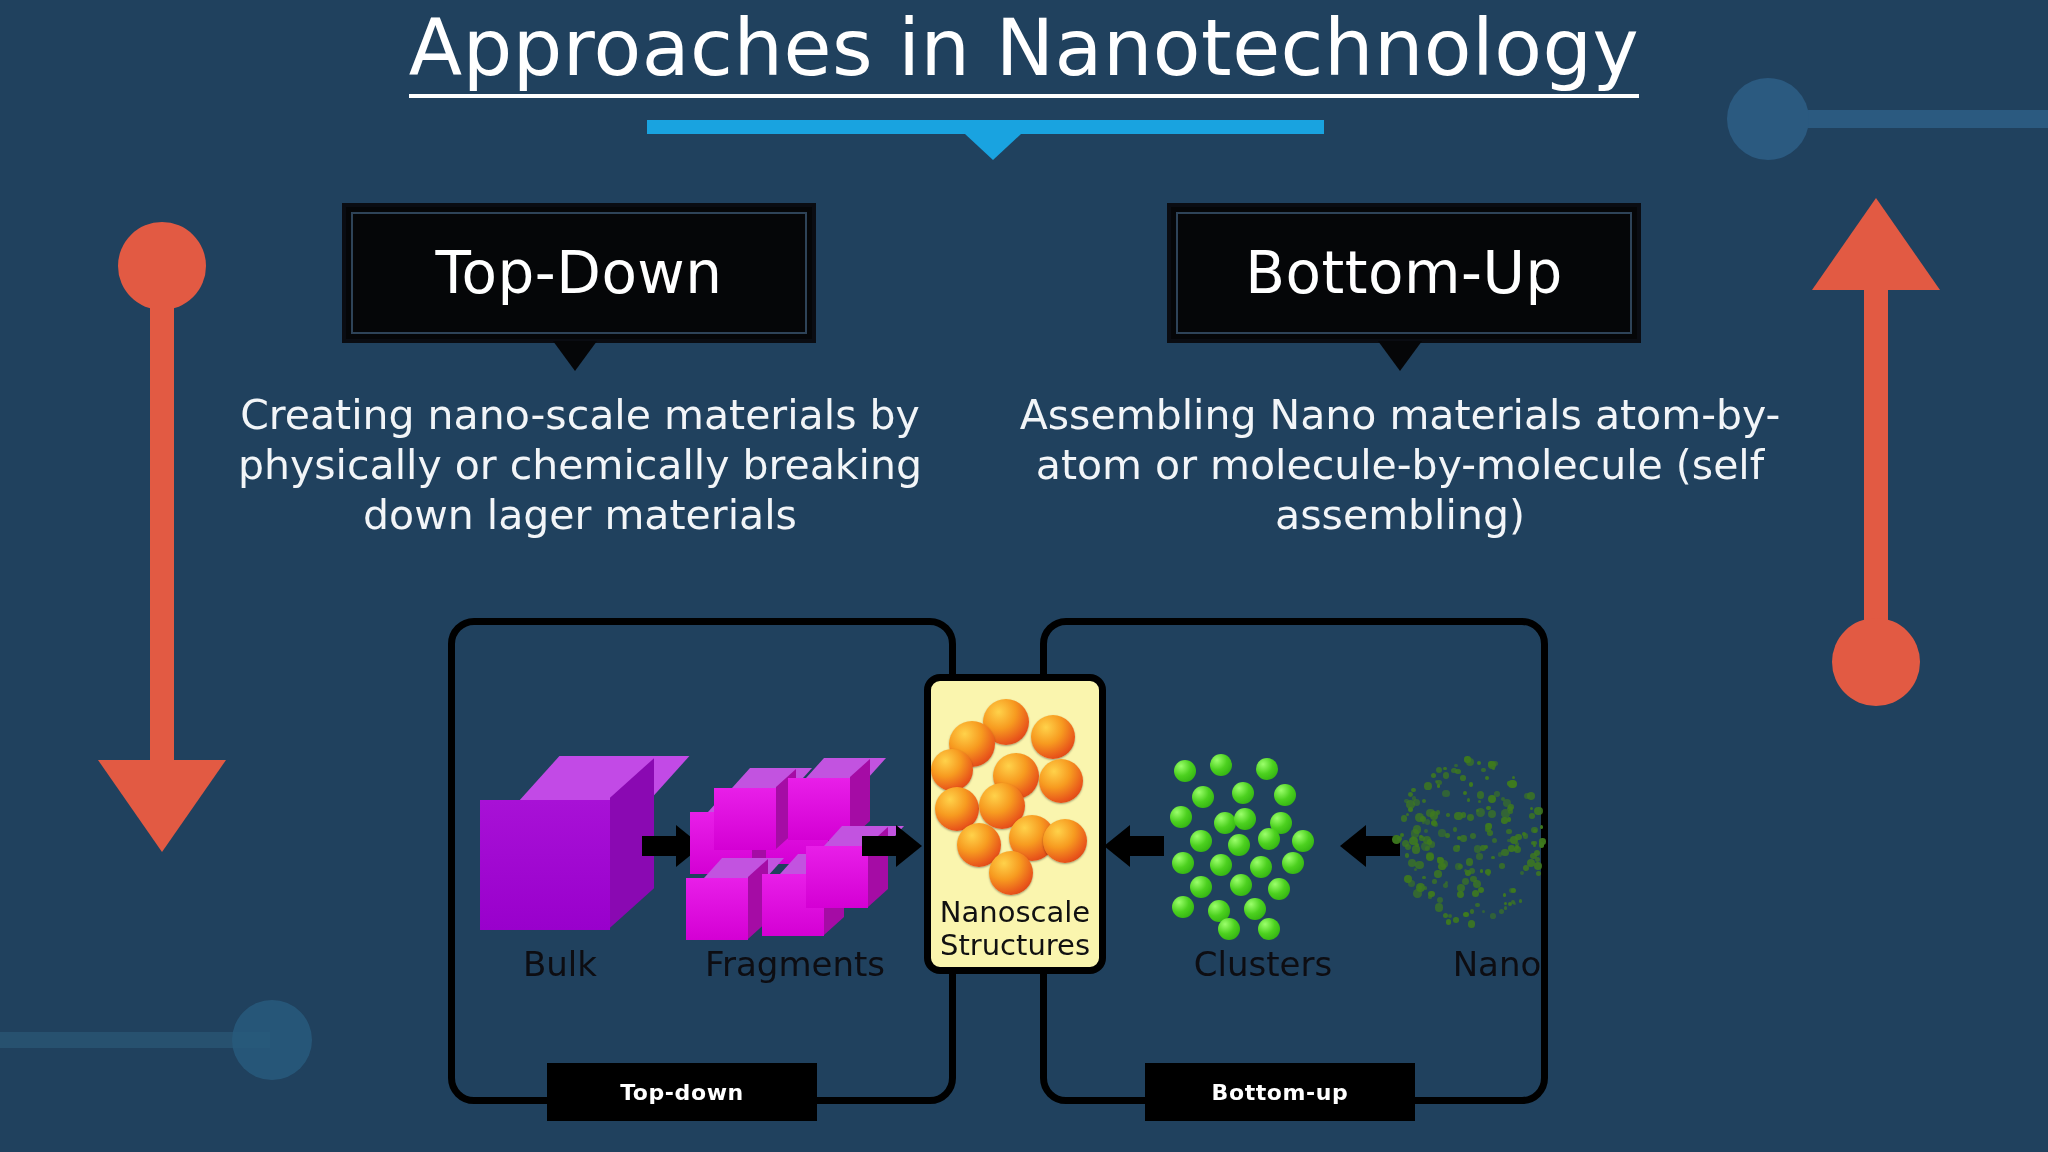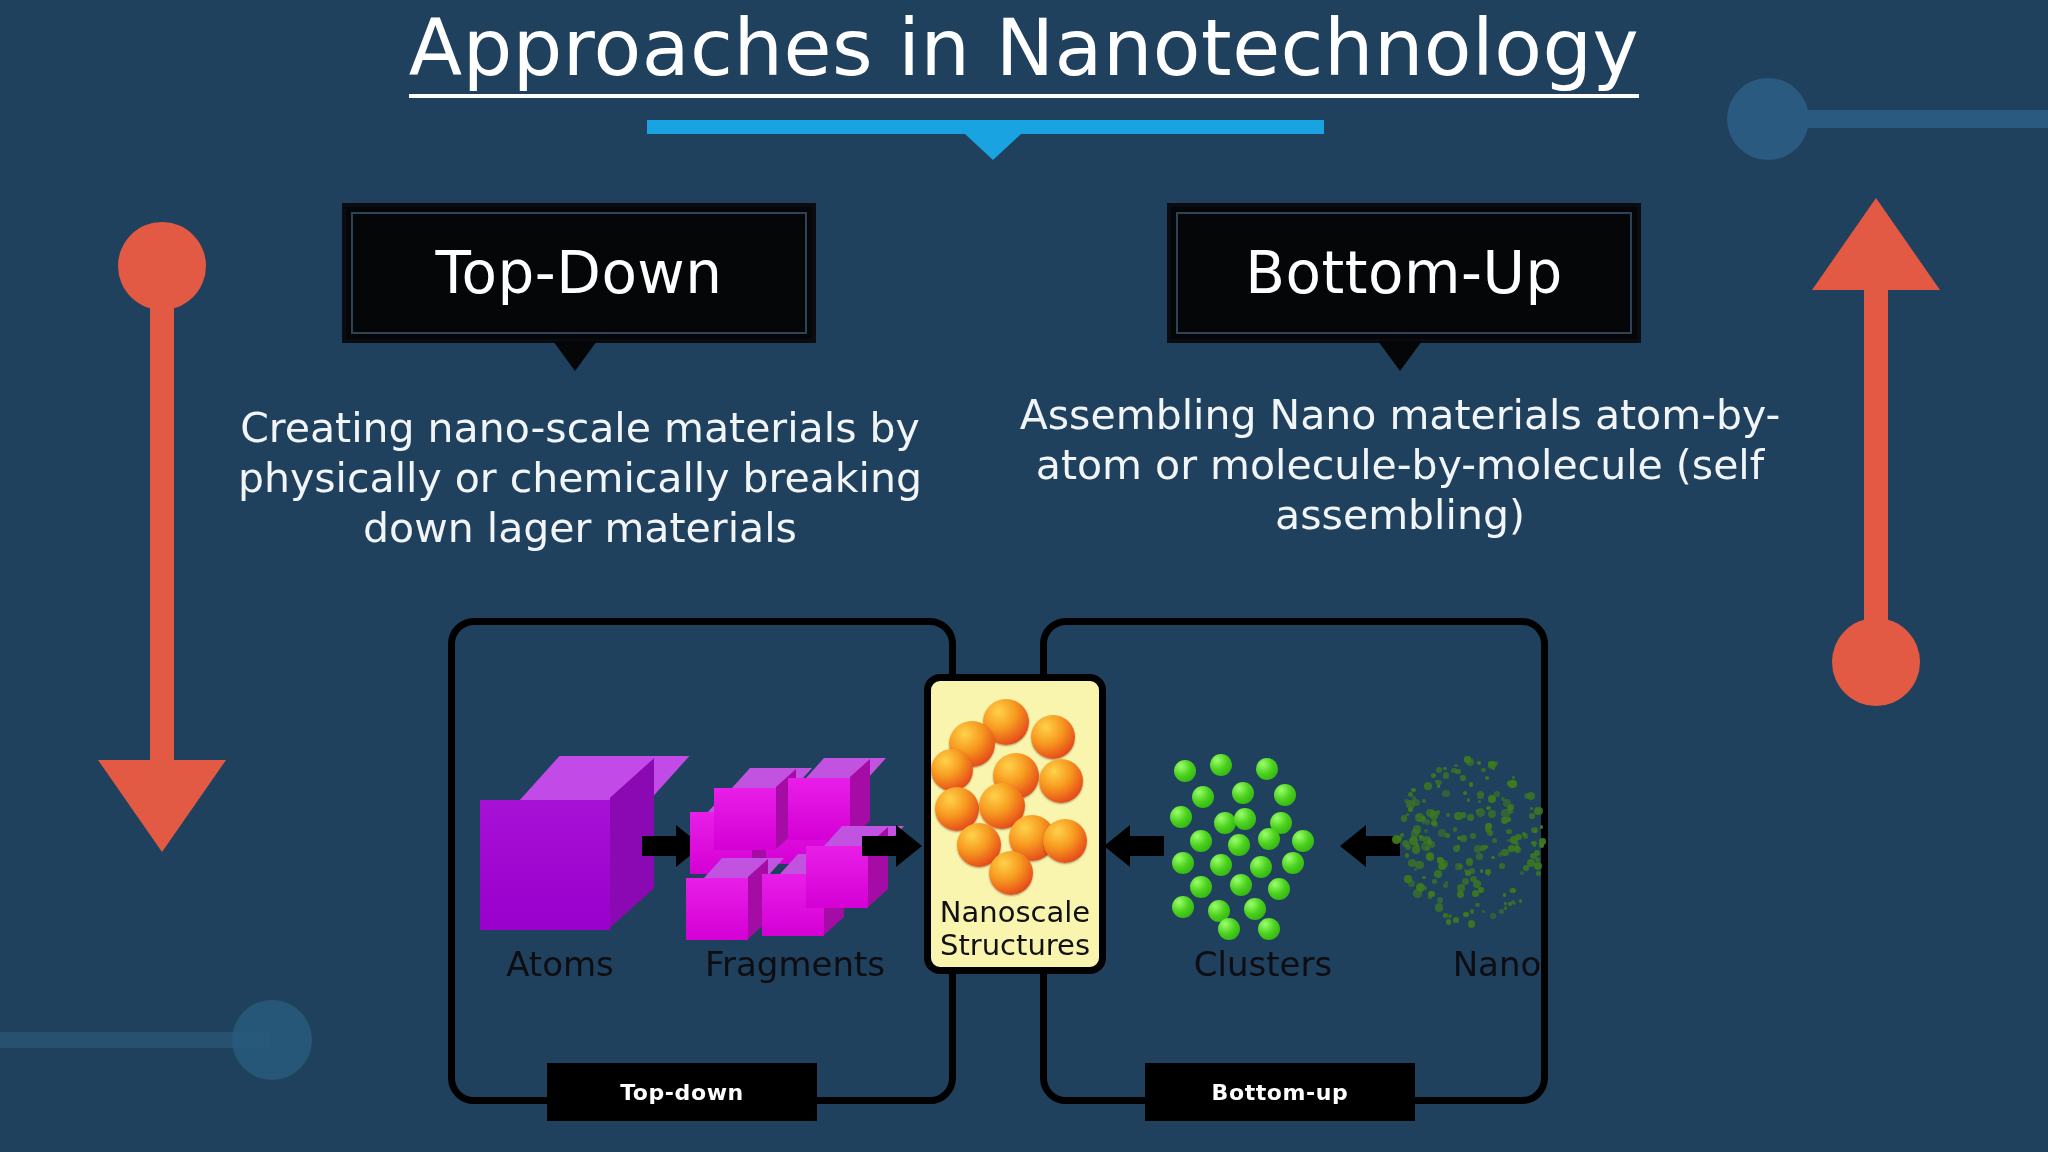--- a/index.html
+++ b/index.html
@@ -60,21 +60,21 @@
   #callout-top-down{top:203px;left:342px;width:474px;height:140px;}
   #callout-top-down-tail{top:341px;left:553px;}
   #callout-bottom-up{top:203px;left:1167px;width:474px;height:140px;}
   #callout-bottom-up-tail{top:341px;left:1378px;}
 
   
   .description{
     position:absolute;color:#f2f5f8;font-size:41px;line-height:1.22;text-align:center;
     font-family:"DejaVu Sans", sans-serif;font-weight:400;
   }
-  #desc-top-down{top:390px;left:200px;width:760px;margin-top:13px;}
+  #desc-top-down{top:390px;left:200px;width:760px;}
   #desc-bottom-up{top:390px;left:1000px;width:800px;}
 
   
   .red-arrow{position:absolute;}
   .ra-circle{position:absolute;border-radius:50%;}
   .ra-shaft{position:absolute;}
   .ra-head{position:absolute;width:0;height:0;}
 
   #arrow-left{top:222px;left:98px;width:128px;height:630px;}
   #arrow-left .ra-circle{top:0;left:20px;width:88px;height:88px;}
@@ -231,21 +231,21 @@
 
     <div class="bracket" id="bracket-left"></div>
     <div class="bracket" id="bracket-right"></div>
 
     <div class="node" id="node-bulk">
       <div id="bulk-cube">
         <div class="cube-face-top"></div>
         <div class="cube-face-side"></div>
         <div class="cube-face-front"></div>
       </div>
-      <div class="node-label">Atoms</div>
+      <div class="node-label">Bulk</div>
     </div>
 
     <div class="blk-arrow arrow-right-dir" id="arrow-bulk-frag">
       <div class="ba-shaft"></div>
       <div class="ba-head"></div>
     </div>
 
     <div class="node" id="node-frag">
       <div id="frag-group">
         <div class="mini-cube" style="left:10px;top:62px;">

